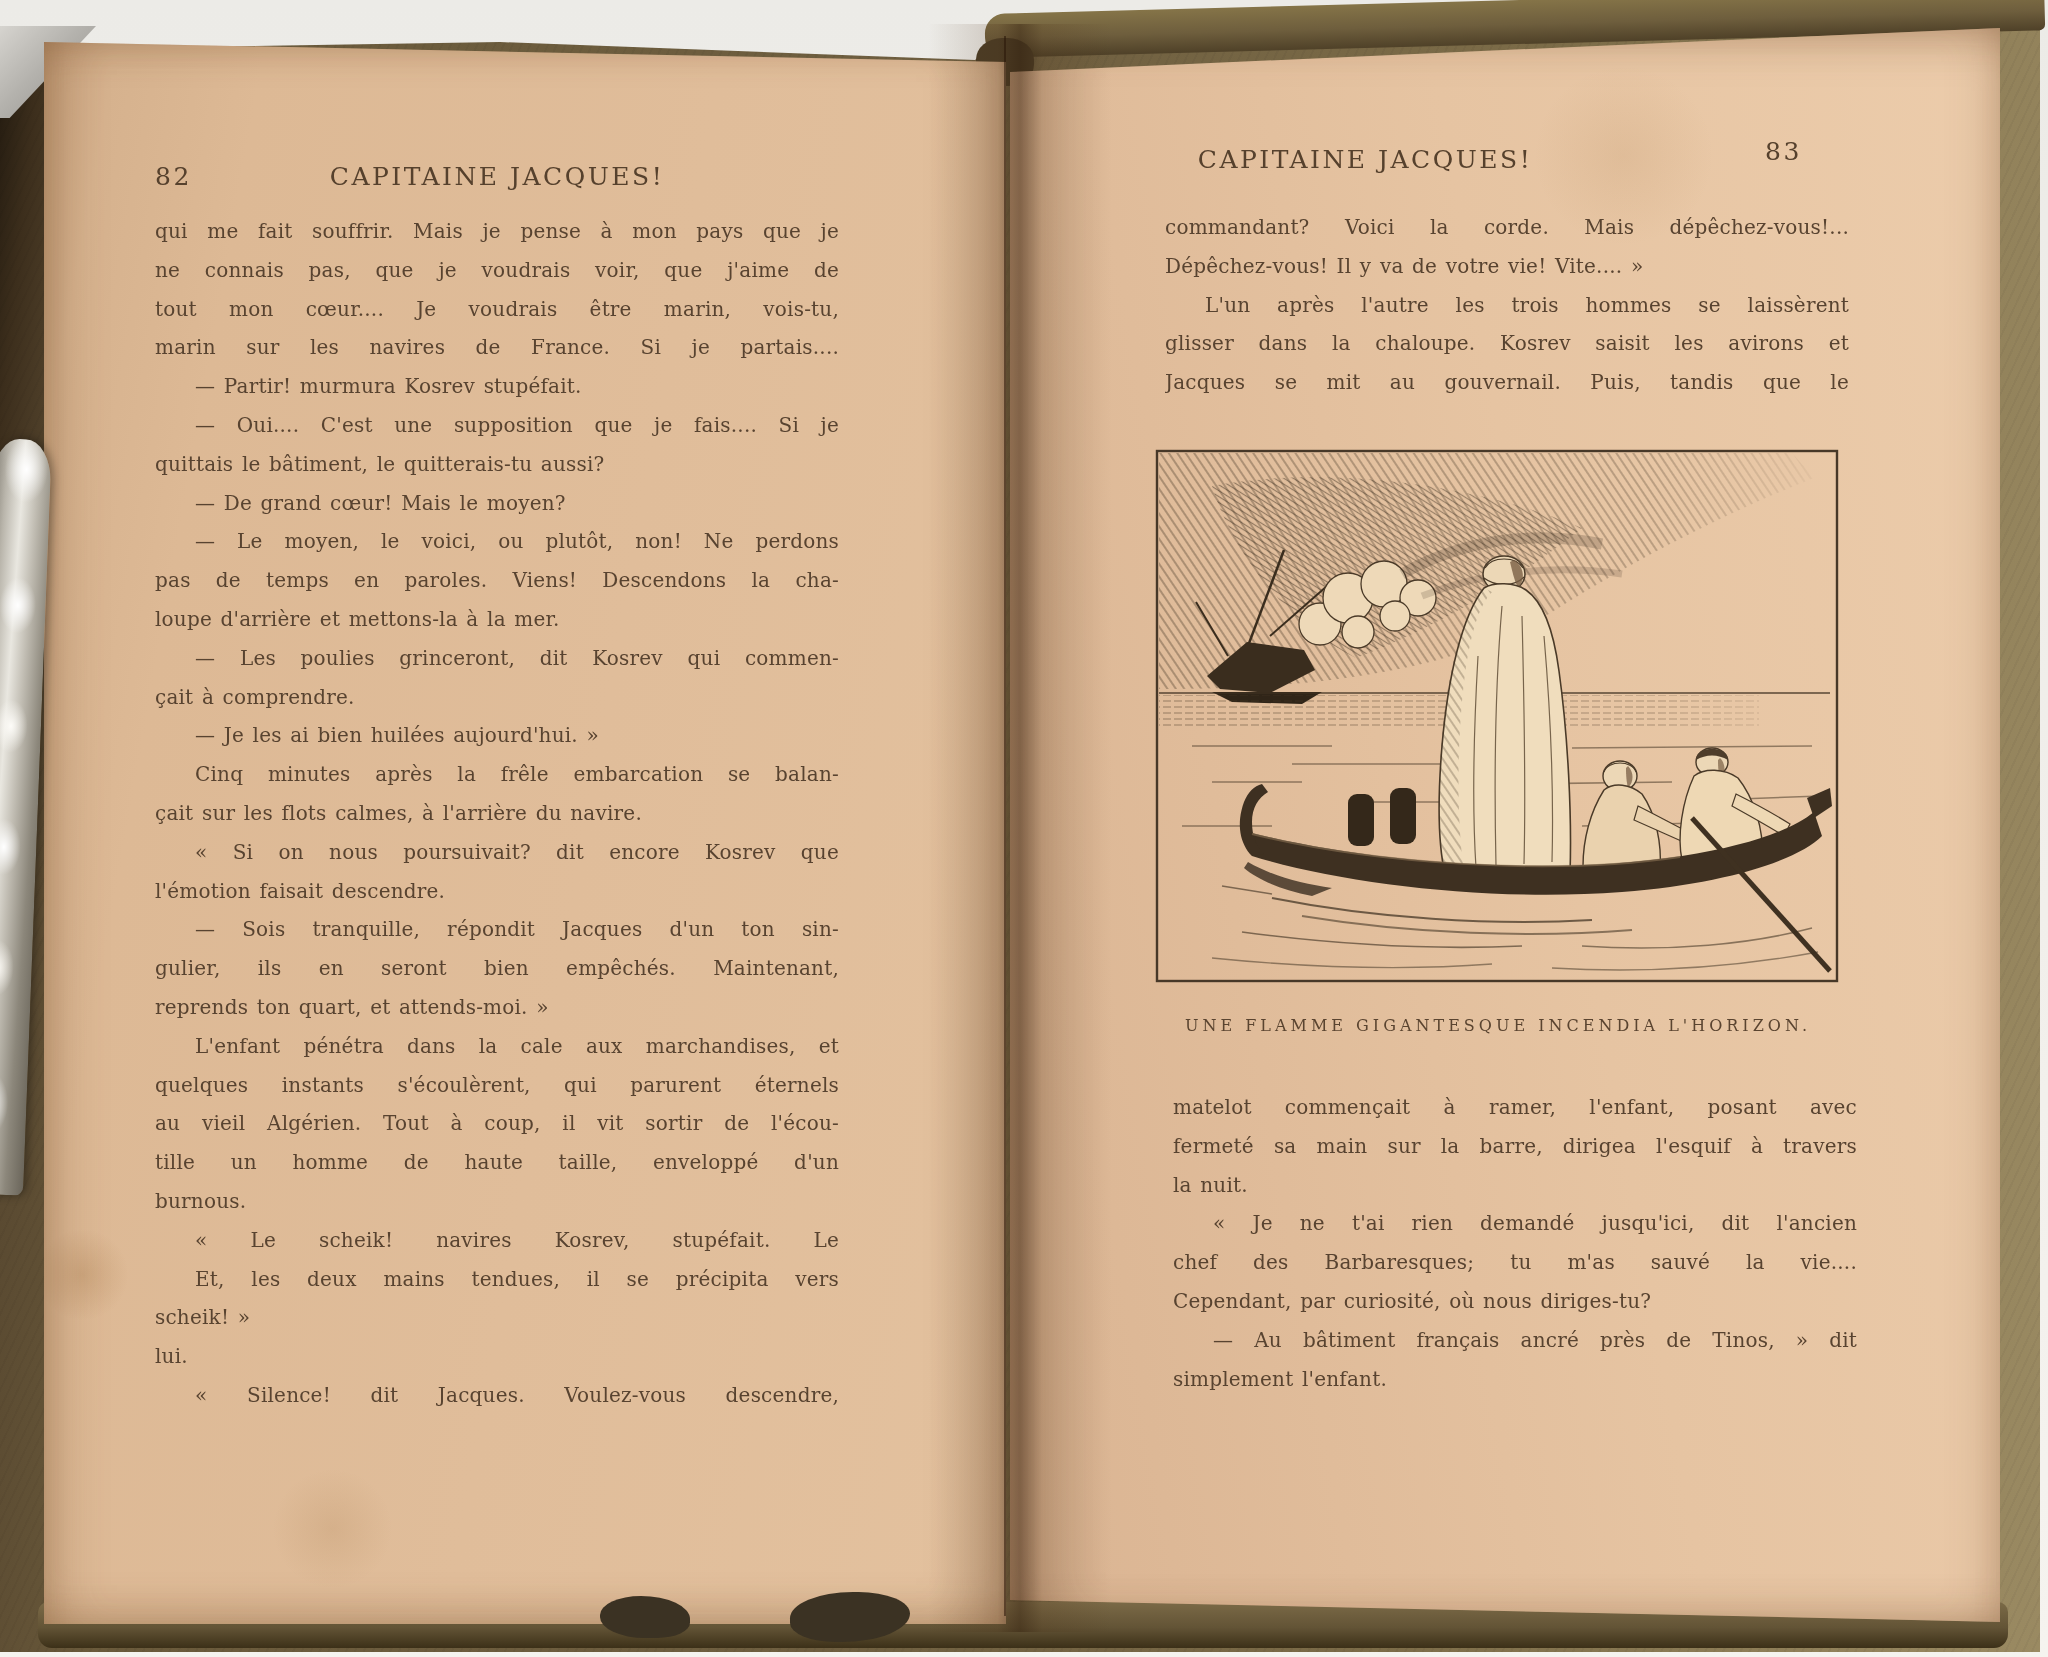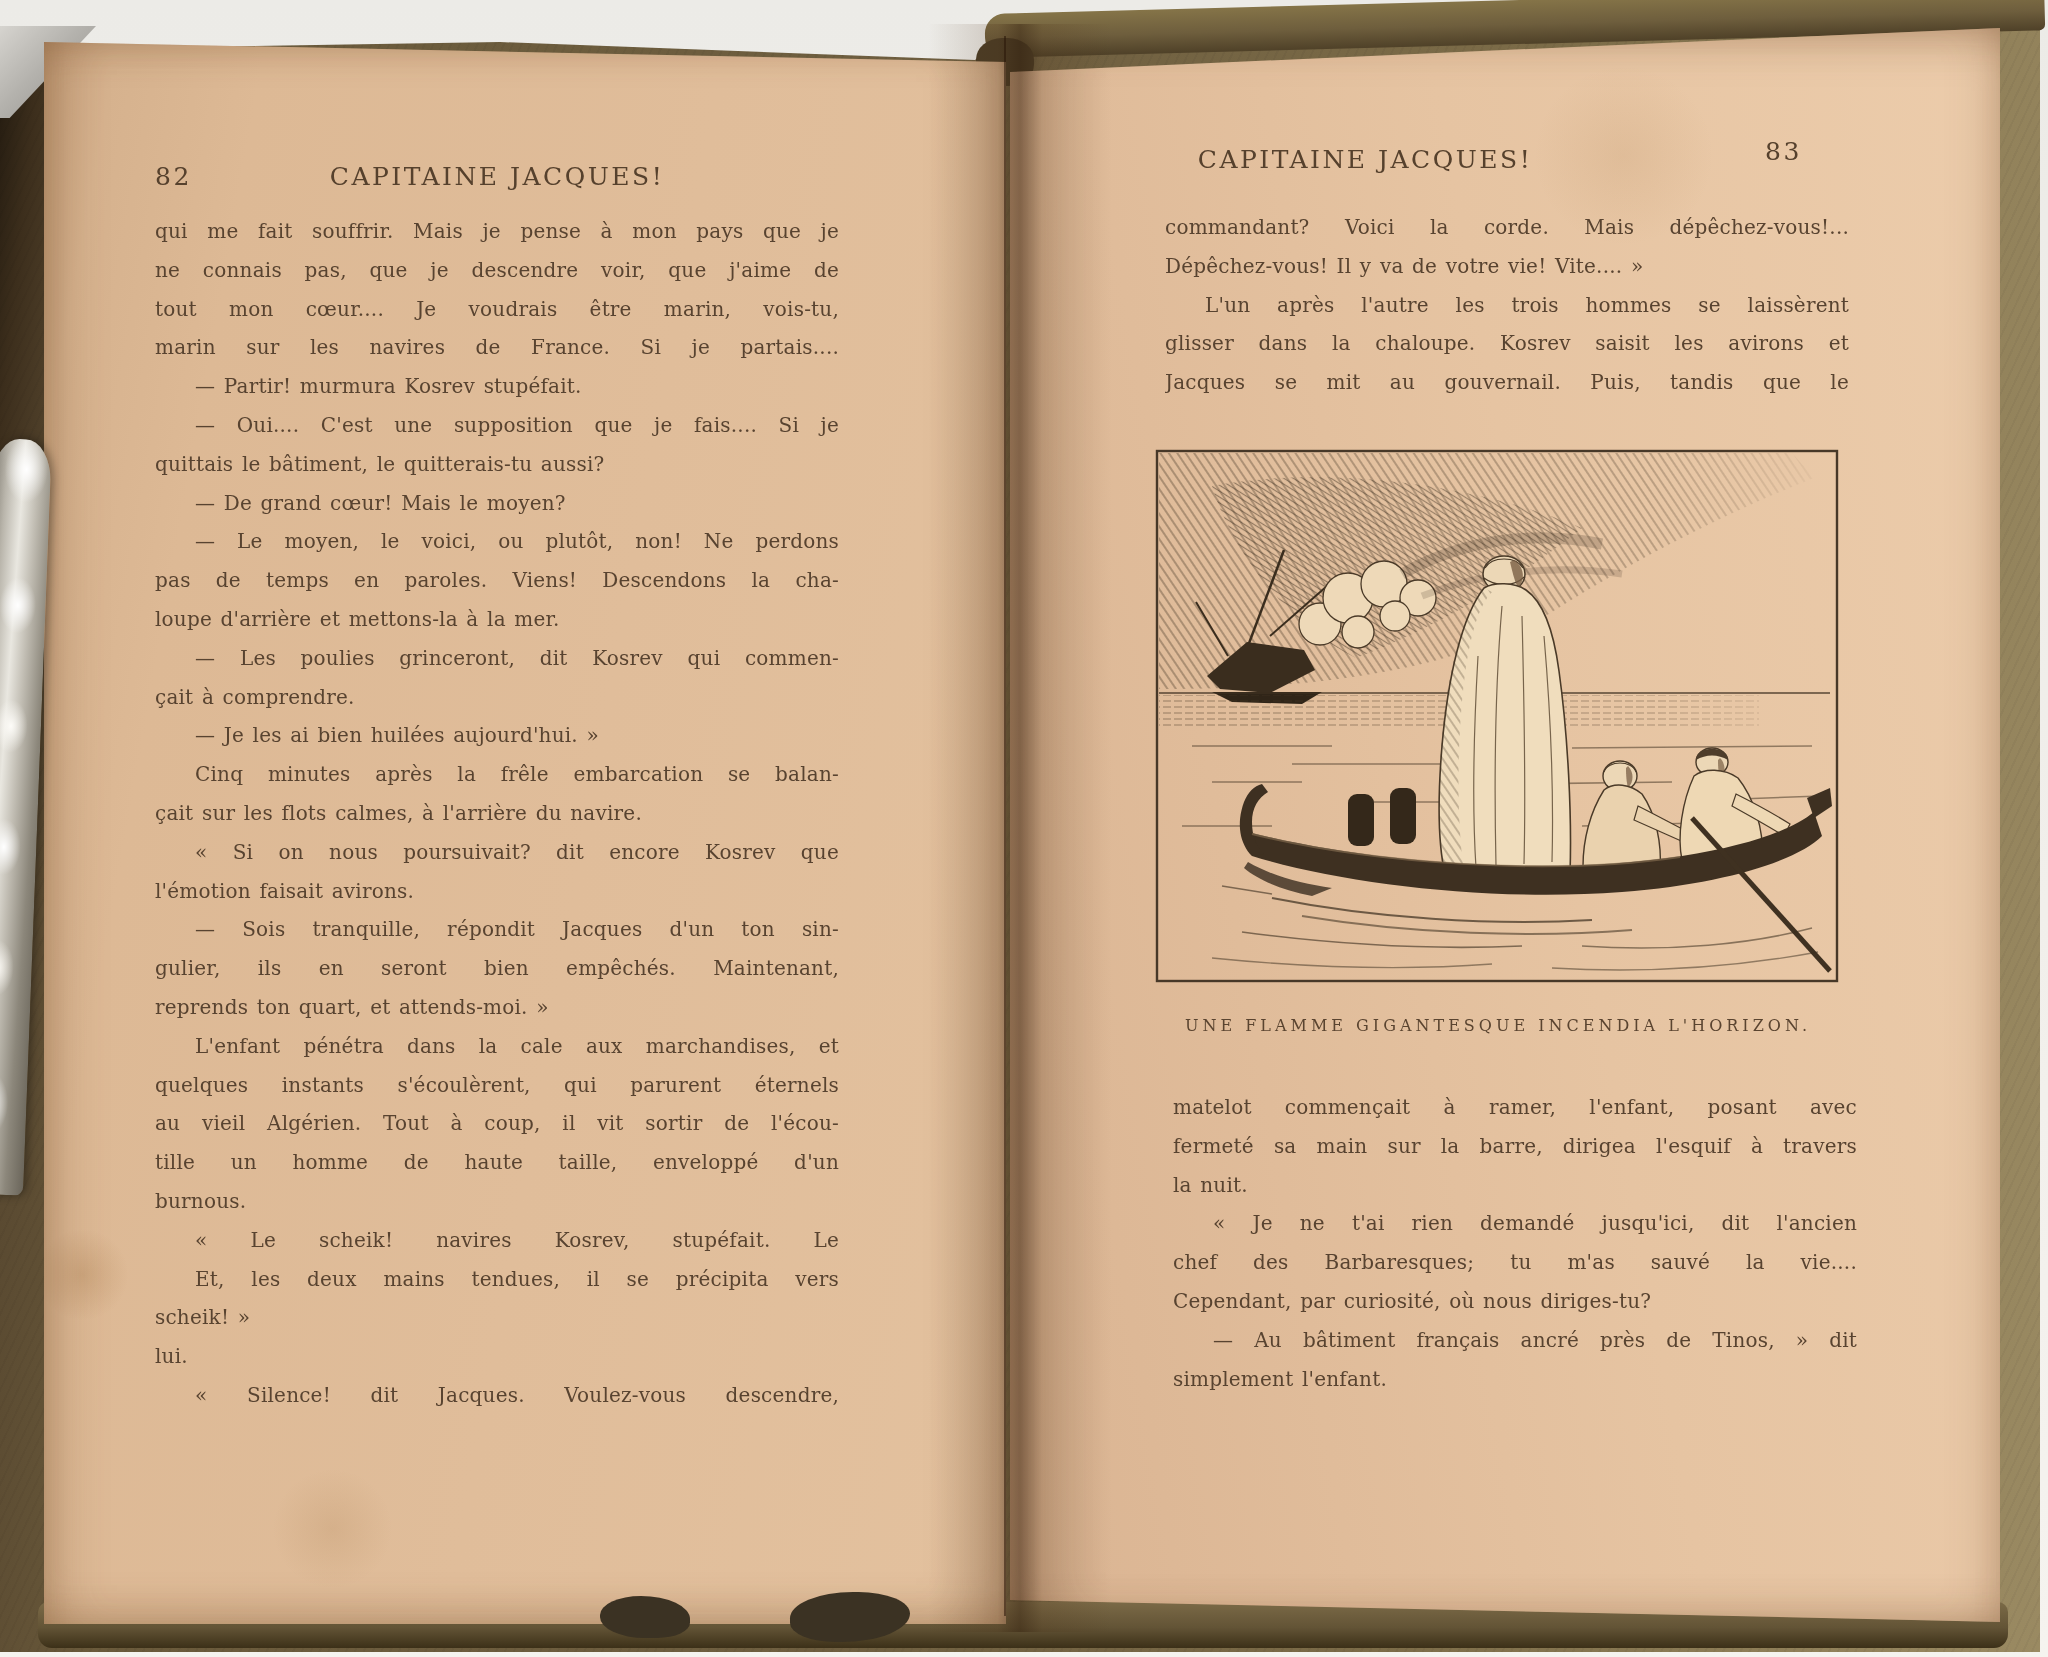--- a/index.html
+++ b/index.html
@@ -91,37 +91,37 @@
   <div class="top-roll"></div>
   <div class="bottom-roll"></div>
   <div class="gutter-notch"></div>
 
   <div class="page page-left">
     <div class="hdr" style="left:111px;top:124px;">82</div>
     <div class="hdr" style="left:111px;top:124px;width:684px;text-align:center;">CAPITAINE JACQUES!</div>
 
     <div class="body-block" style="left:111px;top:176px;">
       <div class="tl j">qui me fait souffrir. Mais je pense à mon pays que je</div>
-      <div class="tl j">ne connais pas, que je descendre voir, que j'aime de</div>
+      <div class="tl j">ne connais pas, que je voudrais voir, que j'aime de</div>
       <div class="tl j">tout mon cœur.... Je voudrais être marin, vois-tu,</div>
       <div class="tl j">marin sur les navires de France. Si je partais....</div>
       <div class="tl ind">— Partir! murmura Kosrev stupéfait.</div>
       <div class="tl ind j">— Oui.... C'est une supposition que je fais.... Si je</div>
       <div class="tl">quittais le bâtiment, le quitterais-tu aussi?</div>
       <div class="tl ind">— De grand cœur! Mais le moyen?</div>
       <div class="tl ind j">— Le moyen, le voici, ou plutôt, non! Ne perdons</div>
       <div class="tl j">pas de temps en paroles. Viens! Descendons la cha-</div>
       <div class="tl">loupe d'arrière et mettons-la à la mer.</div>
       <div class="tl ind j">— Les poulies grinceront, dit Kosrev qui commen-</div>
       <div class="tl">çait à comprendre.</div>
       <div class="tl ind">— Je les ai bien huilées aujourd'hui. »</div>
       <div class="tl ind j">Cinq minutes après la frêle embarcation se balan-</div>
       <div class="tl">çait sur les flots calmes, à l'arrière du navire.</div>
       <div class="tl ind j">« Si on nous poursuivait? dit encore Kosrev que</div>
-      <div class="tl">l'émotion faisait avirons.</div>
+      <div class="tl">l'émotion faisait descendre.</div>
       <div class="tl ind j">— Sois tranquille, répondit Jacques d'un ton sin-</div>
       <div class="tl j">gulier, ils en seront bien empêchés. Maintenant,</div>
       <div class="tl">reprends ton quart, et attends-moi. »</div>
       <div class="tl ind j">L'enfant pénétra dans la cale aux marchandises, et</div>
       <div class="tl j">quelques instants s'écoulèrent, qui parurent éternels</div>
       <div class="tl j">au vieil Algérien. Tout à coup, il vit sortir de l'écou-</div>
       <div class="tl j">tille un homme de haute taille, enveloppé d'un</div>
       <div class="tl">burnous.</div>
       <div class="tl ind j">« Le scheik! navires Kosrev, stupéfait. Le</div>
       <div class="tl ind j">Et, les deux mains tendues, il se précipita vers</div>

